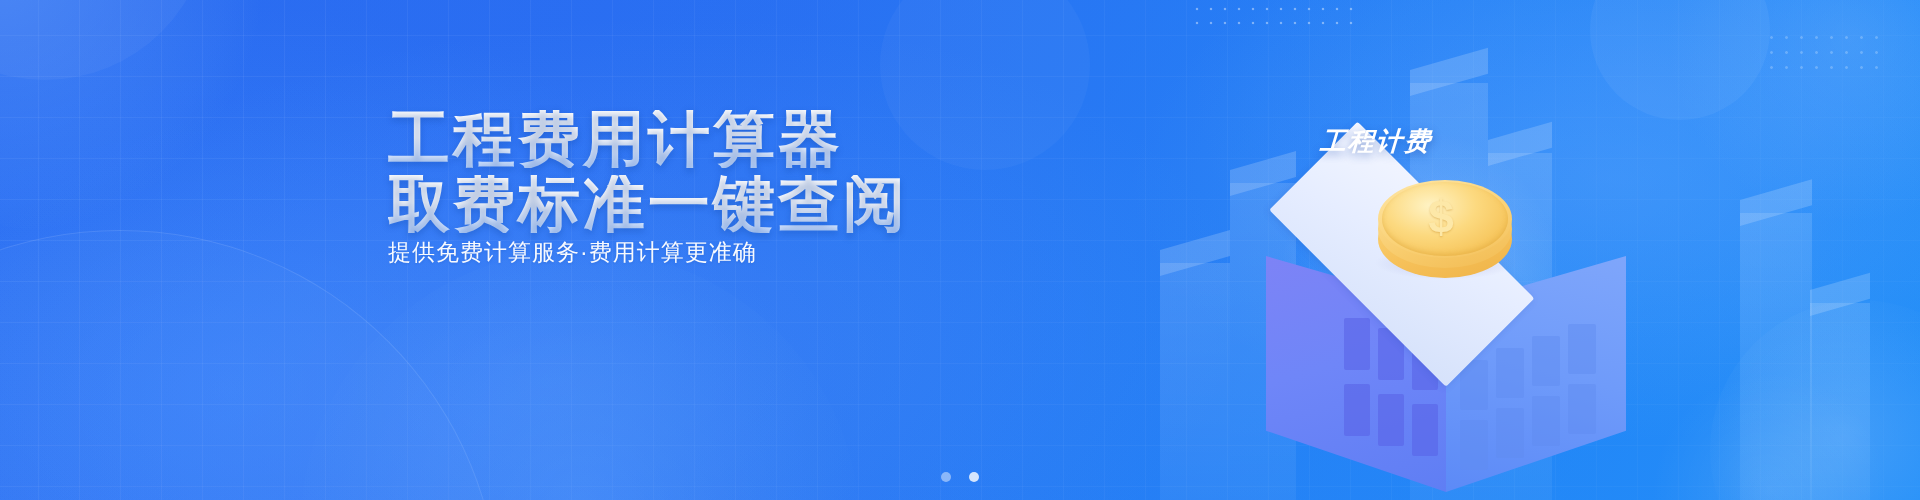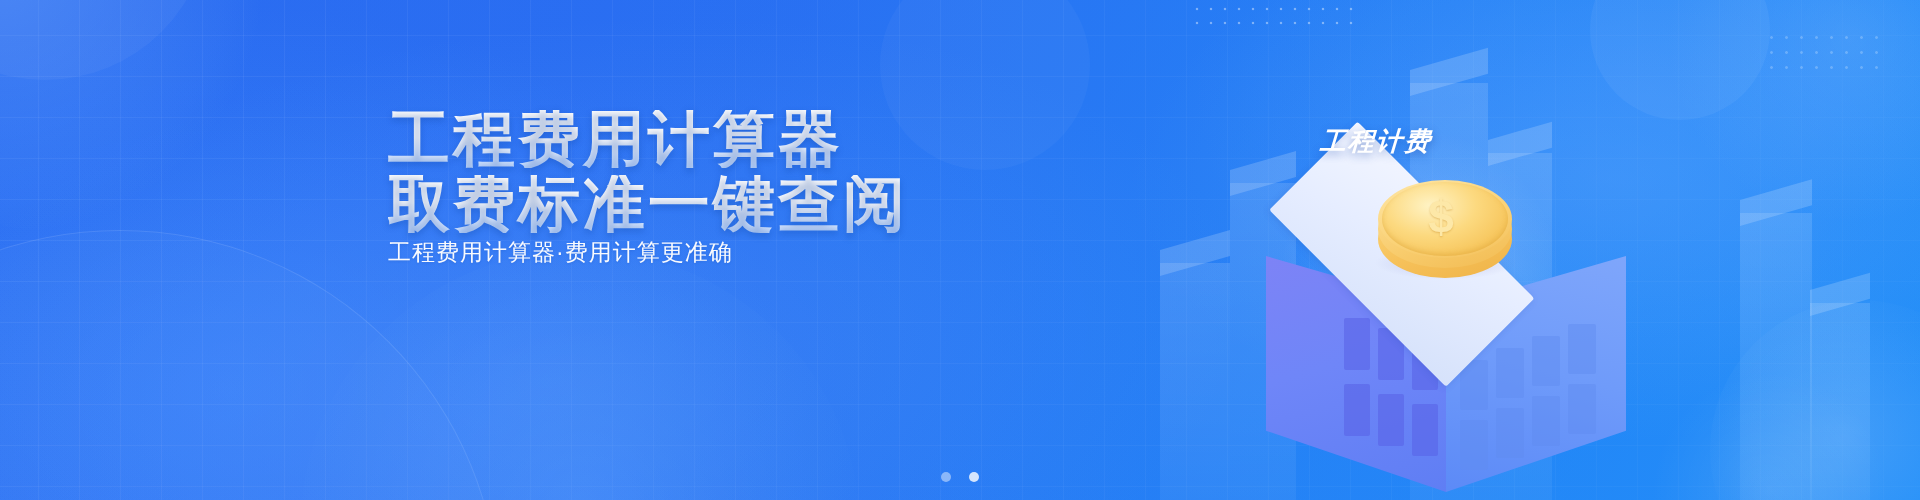--- a/index.html
+++ b/index.html
@@ -240,21 +240,21 @@
   <div class="blob blob-g"></div>
   <div class="blob blob-h"></div>
   <div class="blob blob-i"></div>
 
   <div class="dot-matrix"></div>
   <div class="dot-matrix2"></div>
 
   <div class="copy">
     <div class="headline">工程费用计算器</div>
     <div class="headline">取费标准一键查阅</div>
-    <div class="subline second">工程费用计算器·费用计算更准确</div>
+    <div class="subline second">提供免费计算服务·费用计算更准确</div>
   </div>
 
   <div class="art">
 
     <div class="sky-glow"></div>
 
     <div class="bar sky1">
         <div class="top"></div>
         <div class="body"></div>
       </div>

